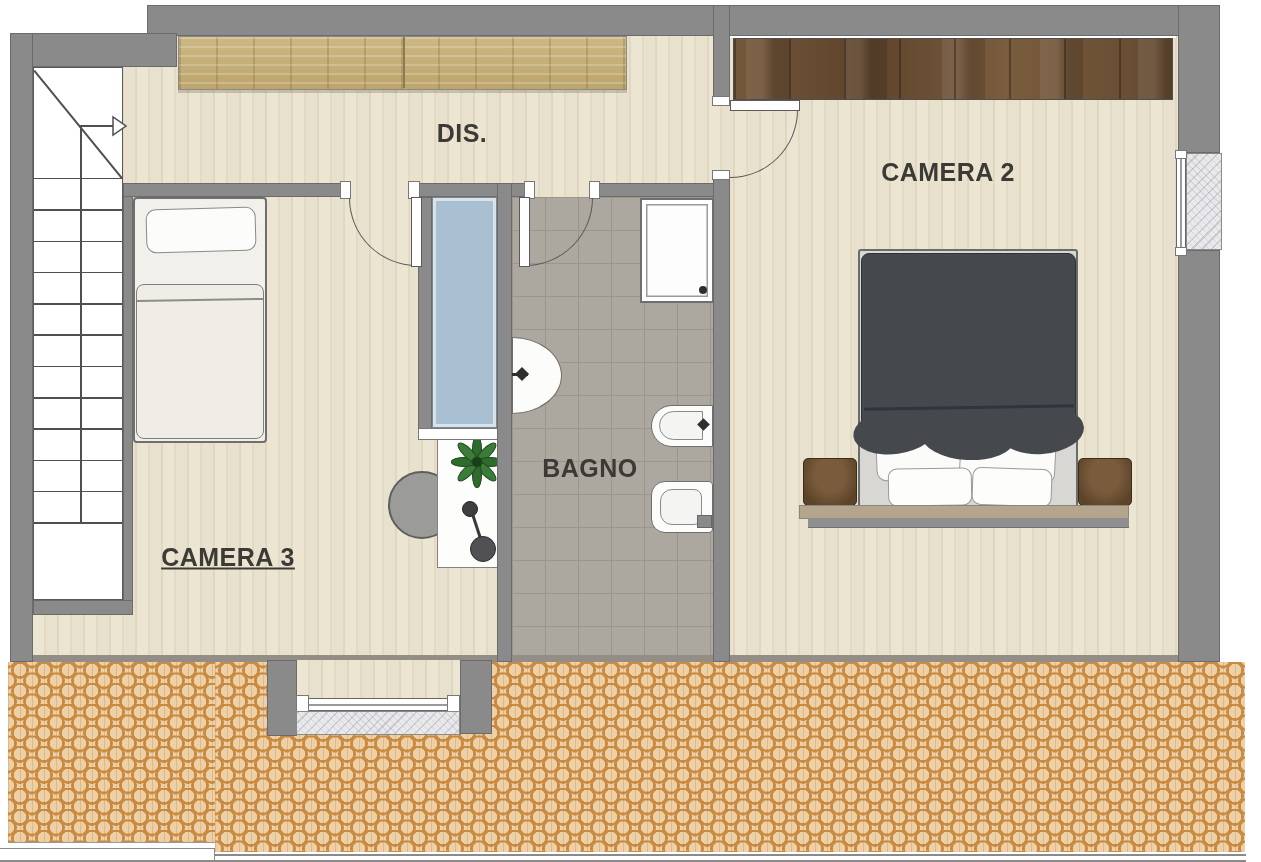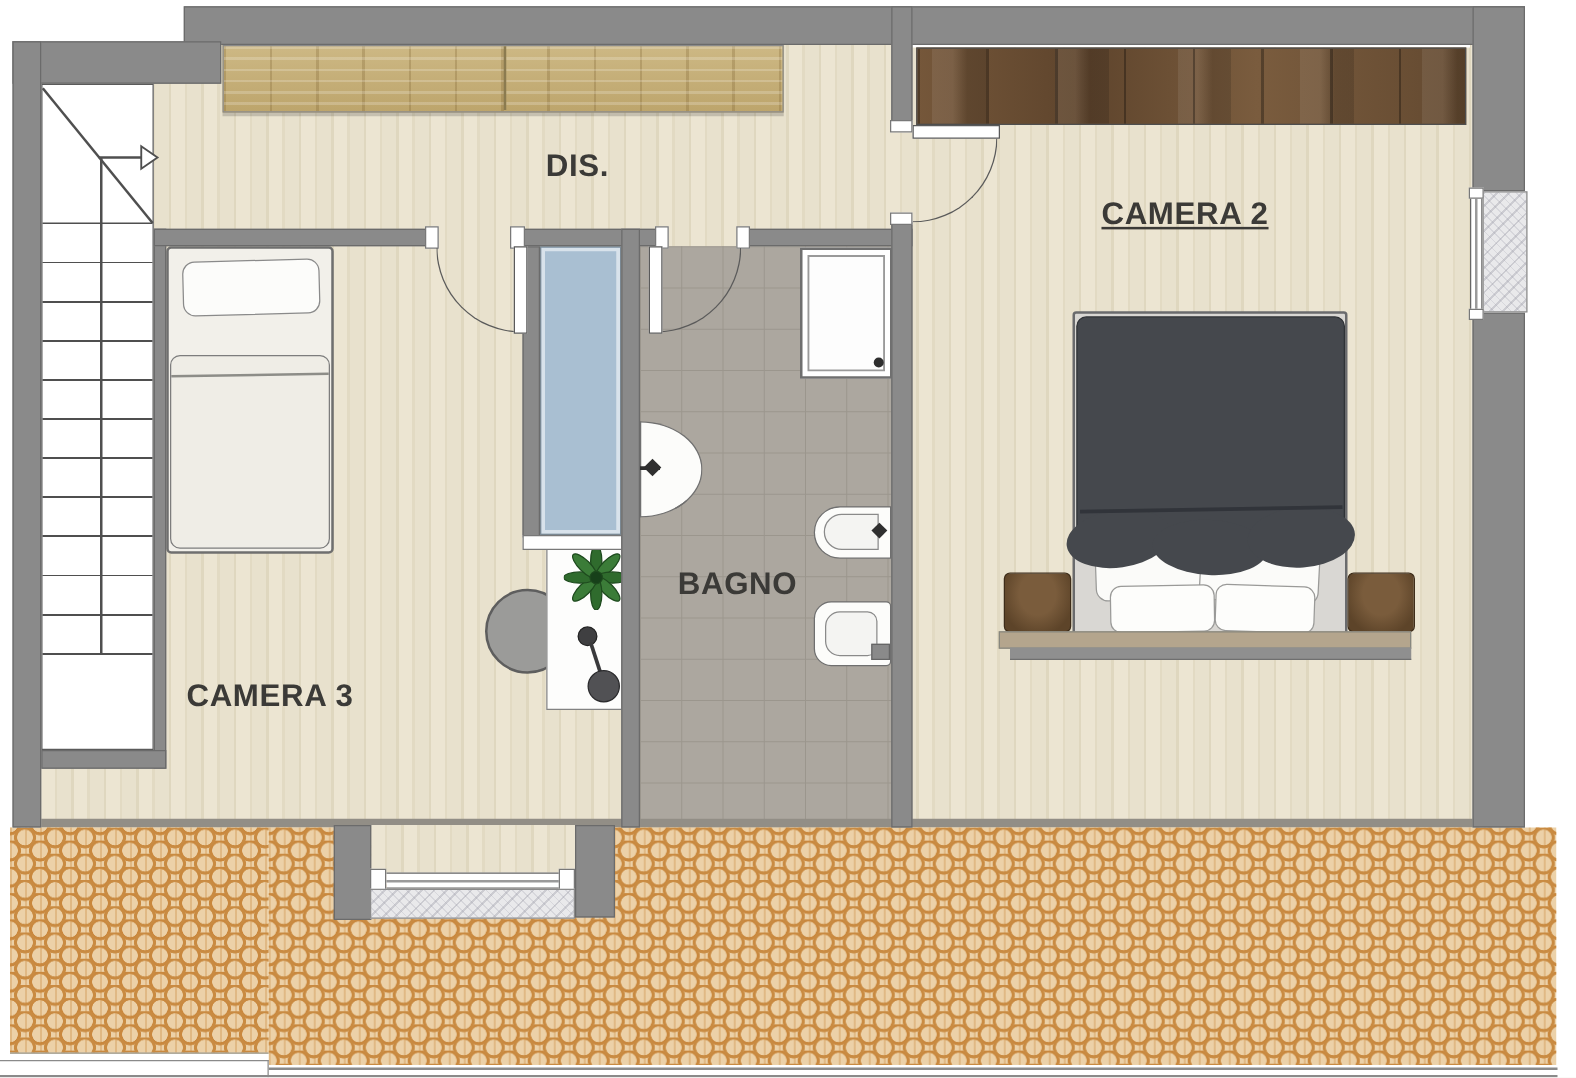--- a/index.html
+++ b/index.html
@@ -194,17 +194,17 @@
   <div class="abs jamb" style="left:712px;top:170px;width:18px;height:10px;"></div>
 
   <div class="abs arc-bl" style="left:349px;top:198px;width:68px;height:68px;"></div>
   <div class="abs door-leaf" style="left:411px;top:197px;width:11px;height:70px;"></div>
   <div class="abs arc-br" style="left:525px;top:198px;width:68px;height:68px;"></div>
   <div class="abs door-leaf" style="left:519px;top:197px;width:11px;height:70px;"></div>
   <div class="abs arc-br" style="left:730px;top:110px;width:68px;height:68px;"></div>
   <div class="abs door-leaf" style="left:730px;top:100px;width:70px;height:11px;"></div>
 
   <div class="abs room-label" style="left:462px;top:133px;">DIS.</div>
-  <div class="abs room-label" style="left:948px;top:172px;text-decoration:underline;">CAMERA 2</div>
-  <div class="abs room-label" style="left:216px;top:557px;">CAMERA 3</div>
+  <div class="abs room-label" style="left:948px;top:172px;">CAMERA 2</div>
+  <div class="abs room-label" style="left:228px;top:557px;text-decoration:underline;">CAMERA 3</div>
   <div class="abs room-label" style="left:590px;top:468px;">BAGNO</div>
 
 </div>
 
 </body></html>

